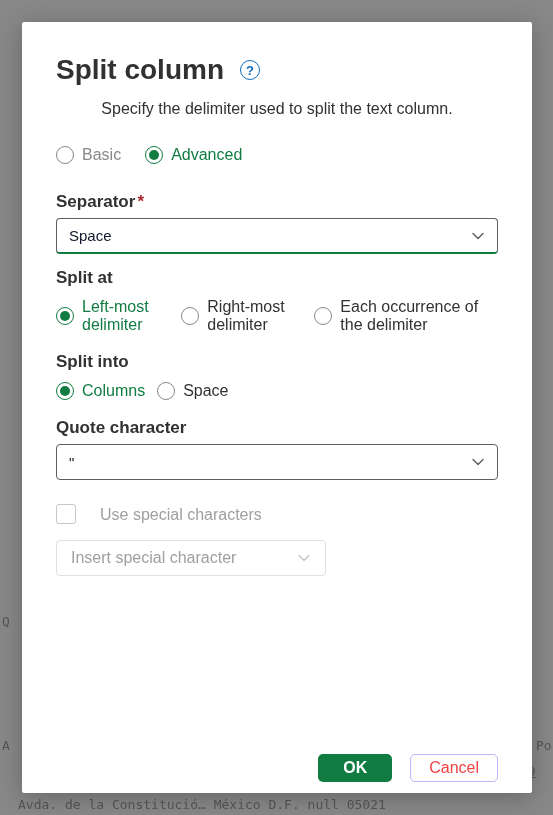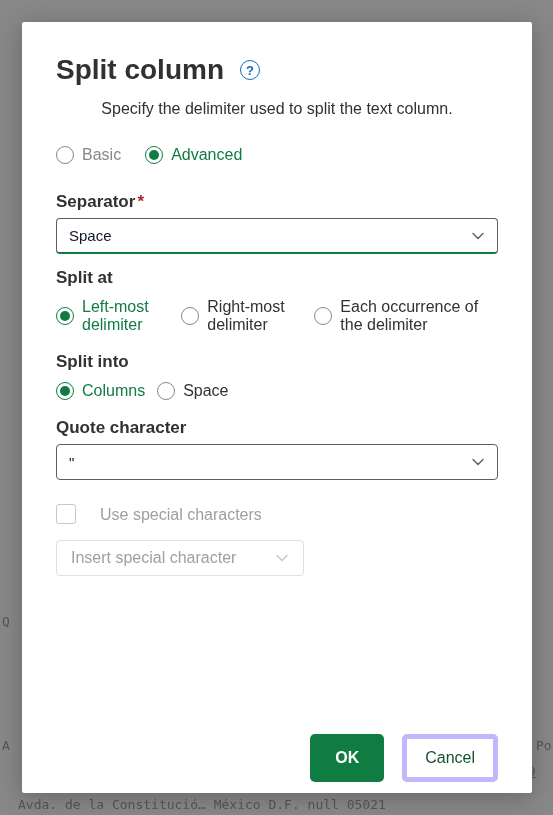--- a/index.html
+++ b/index.html
@@ -118,53 +118,53 @@
     border: 1px solid #c8c6c4;
     border-radius: 3px;
     cursor: pointer;
   }
   .check-label {
     font-size: 16px;
     color: #a19f9d;
   }
   .insert-btn {
     margin-top: 16px;
-    width: 248px; height: 36px;
+    width: 270px; height: 36px;
     border: 1px solid #e1dfdd;
     border-radius: 4px;
     display: flex; align-items: center; justify-content: space-between;
     padding: 0 14px;
     color: #a19f9d;
     font-size: 16px;
     cursor: default;
     background: #fff;
   }
   .spacer { flex: 1; }
   .button-row {
     display: flex; justify-content: flex-end; gap: 18px;
     margin-top: 16px;
   }
   .btn {
-    min-width: 74px; height: 48px;
+    min-width: 74px; height: 28px;
     border-radius: 5px;
     font-size: 16px;
     display: flex; align-items: center; justify-content: center;
     cursor: pointer;
     padding: 0 18px;
   }
   .btn-primary {
     background: #107c41;
     color: #fff;
     border: none;
     font-weight: 600;
   }
   .btn-secondary {
     background: #fff;
-    color: #14532d;
-    border: 5px solid #c4b5fd;
+    color: #ef4444;
+    border: 1px solid #c4b5fd;
   }
 </style>
 </head>
 <body>
 
 <div class="backdrop">
   <div class="bg-fragment" style="left:2px; top:614px;">Q</div>
   <div class="bg-fragment" style="left:2px; top:738px;">A</div>
   <div class="bg-fragment" style="left:536px; top:738px;">Po</div>
   <div class="bg-fragment" style="left:520px; top:764px;text-decoration:underline;">09</div>

